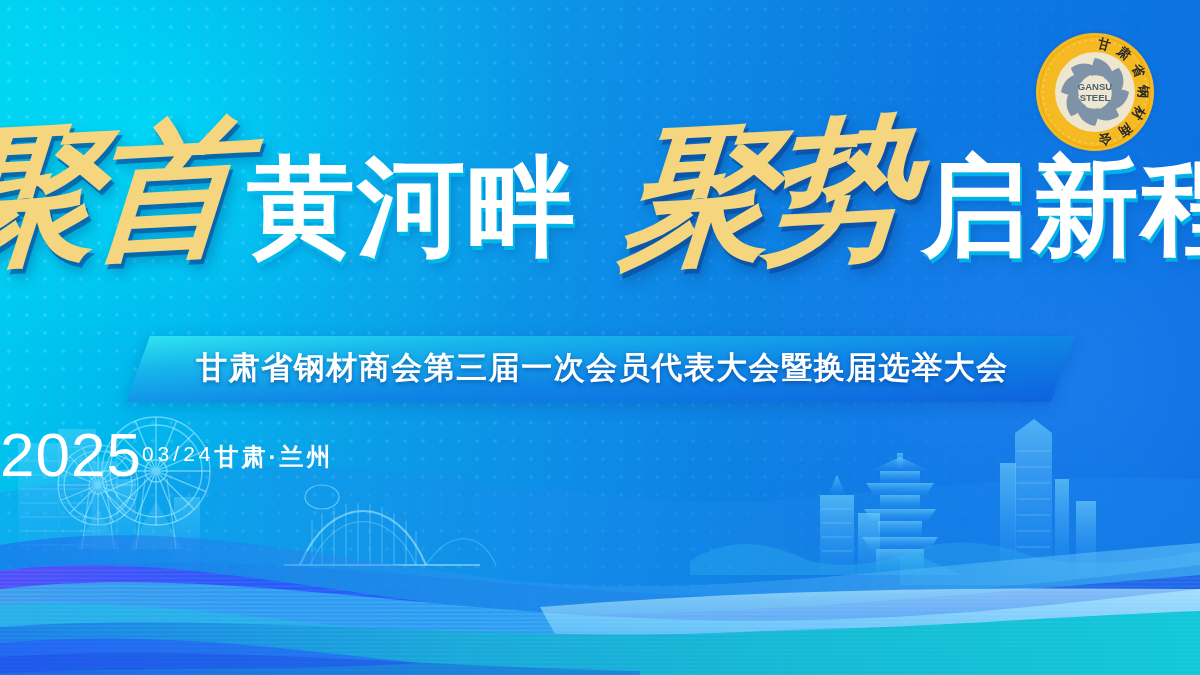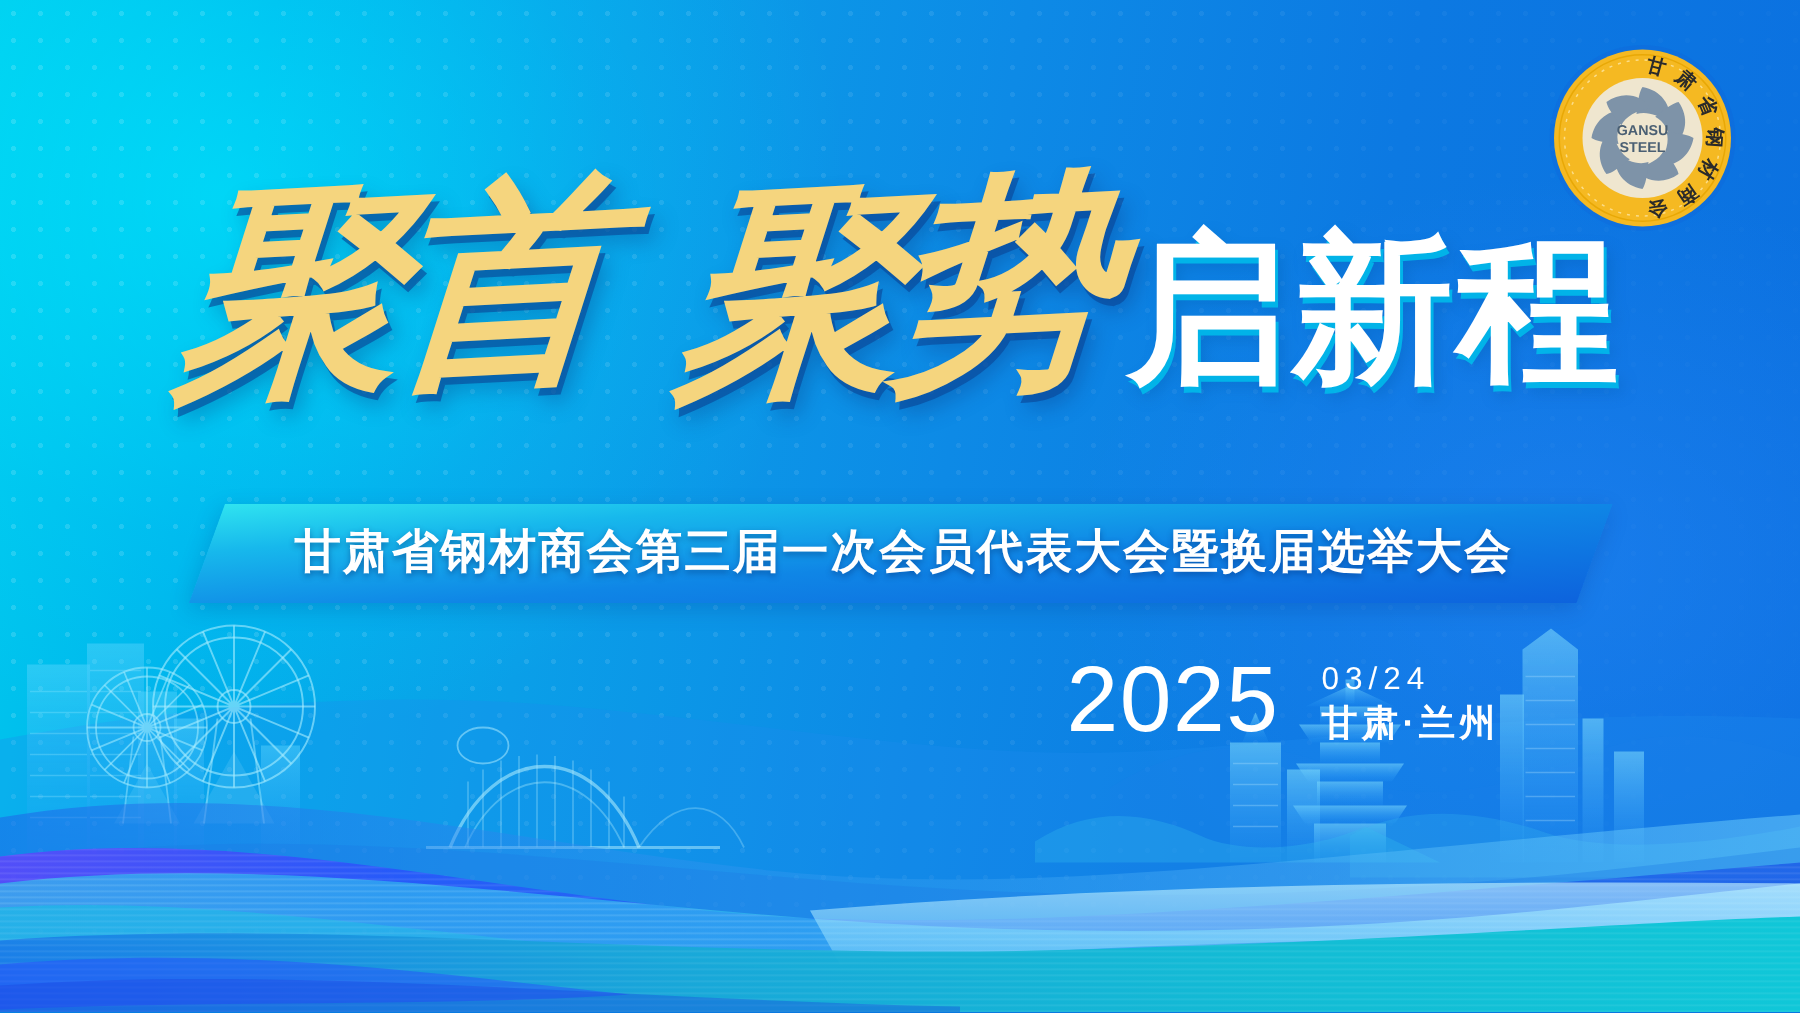--- a/index.html
+++ b/index.html
@@ -102,35 +102,34 @@
     font-weight:700;
     font-size:31px;
     letter-spacing:1.5px;
     color:#ffffff;
     text-shadow:0 2px 4px rgba(0,40,110,.45);
     white-space:nowrap;
   }
 
   
   .dateblock{
-    position:absolute;left:0;top:436px;width:1000px;
-    display:flex;justify-content:flex-end;align-items:center;
+    position:absolute;left:0;top:424px;width:1000px;
+    display:flex;justify-content:flex-start;align-items:center;
   }
   .dateblock .inner{display:flex;align-items:center;}
   .year{
     font-family:"Liberation Sans","DejaVu Sans",sans-serif;
     font-size:62px;
     font-weight:300;
     color:#ffffff;
     letter-spacing:1px;
     line-height:1;
   }
   .dmeta{
-    margin-left:28px;
-    display:flex;flex-direction:column;justify-content:center;
+    display:flex;justify-content:center;
     padding-top:4px;
   }
   .dmeta .md{
     font-family:"Liberation Sans","DejaVu Sans",sans-serif;
     font-size:21px;font-weight:400;color:#ffffff;
     letter-spacing:4px;line-height:1.28;
   }
   .dmeta .place{
     font-family:"Liberation Sans","DejaVu Sans",sans-serif;
     font-size:24px;font-weight:700;color:#ffffff;
@@ -330,20 +329,21 @@
       <text x="66" y="75" text-anchor="middle" font-family="Liberation Sans, sans-serif" font-size="9.5" font-weight="700" fill="#4a5f73">STEEL</text>
       <text font-family="Liberation Sans, sans-serif" font-size="13" font-weight="700" fill="#2a2a2a" letter-spacing="7">
         <textPath href="#ringpath" startOffset="26%" text-anchor="middle">甘肃省钢材商会</textPath>
       </text>
     </svg>
   </div>
 
   <div class="headline">
     <div class="hl-group">
       <span class="brush">聚首</span>
+      <span class="kai">黄河畔</span>
     </div>
     <div class="hl-group">
       <span class="brush">聚势</span>
       <span class="kai">启新程</span>
     </div>
   </div>
 
   <div class="banner-wrap">
     <div class="banner">
       <span>甘肃省钢材商会第三届一次会员代表大会暨换届选举大会</span>

